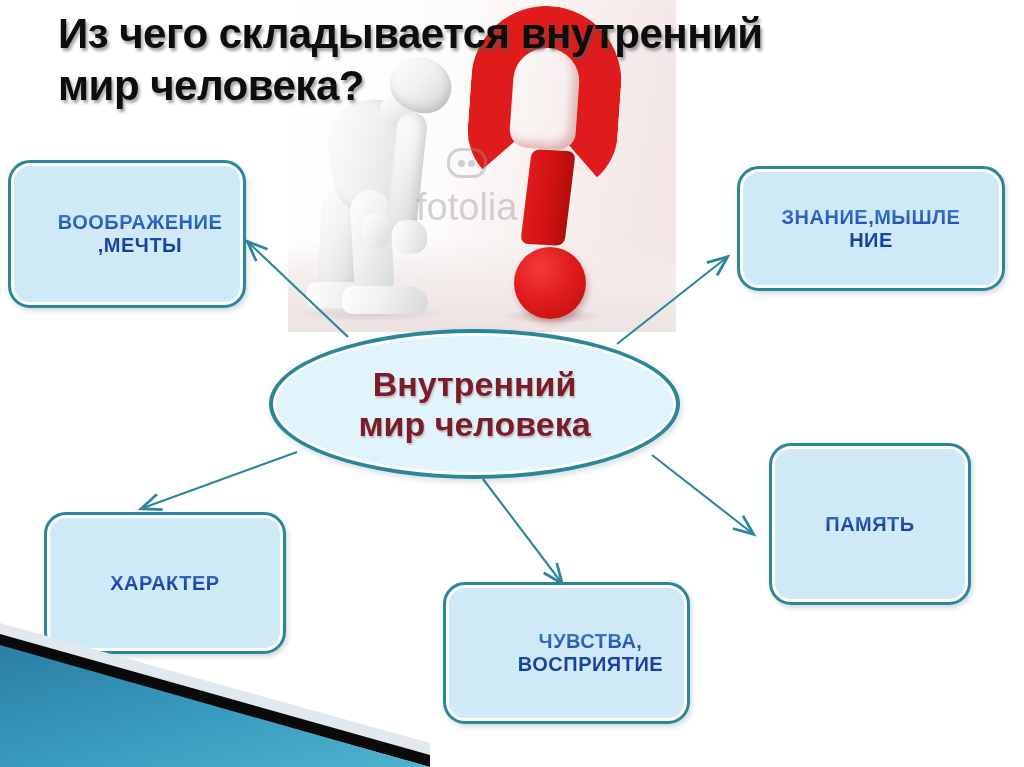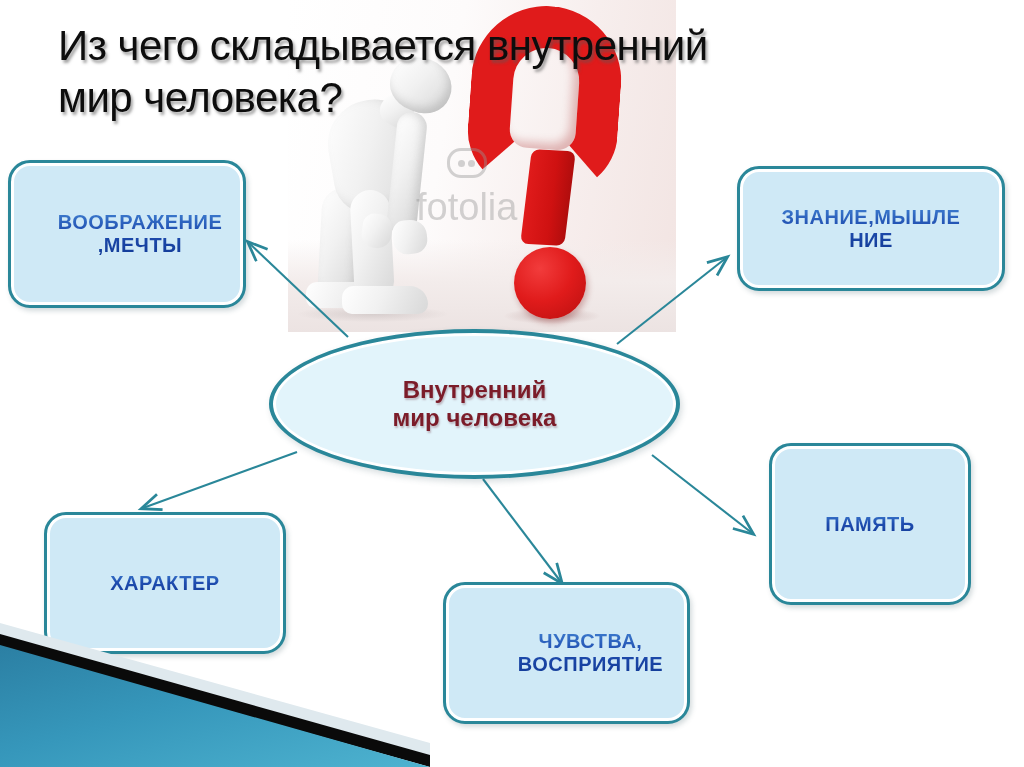--- a/index.html
+++ b/index.html
@@ -16,25 +16,25 @@
     width: 1024px;
     height: 767px;
     background: #ffffff;
     overflow: hidden;
   }
 
   
   #slide-title {
     position: absolute;
     left: 58px;
-    top: 20px;
+    top: 8px;
     width: 900px;
     font-size: 42px;
     line-height: 1.24;
-    font-weight: 400;
+    font-weight: 700;
     color: #0d0d0d;
     letter-spacing: -0.5px;
     text-shadow: 2px 3px 3px rgba(90,90,90,0.55);
     z-index: 6;
     pointer-events: none;
     white-space: pre-line;
   }
 
   
   #picture {
@@ -241,21 +241,21 @@
     background: #e2f4fb;
     border: 4px solid #2a8799;
     border-radius: 50%;
     box-shadow: 0 0 0 3px #ffffff inset, 2px 3px 6px rgba(60,90,100,0.2);
     display: flex;
     align-items: center;
     justify-content: center;
     z-index: 5;
   }
   #center-oval .oval-label {
-    font-size: 24px;
+    font-size: 34px;
     font-weight: 700;
     line-height: 1.18;
     text-align: center;
     color: #7b1c29;
     text-shadow: 1px 2px 2px rgba(120,70,80,0.35);
     white-space: pre-line;
   }
 
   
   #corner-deco {

